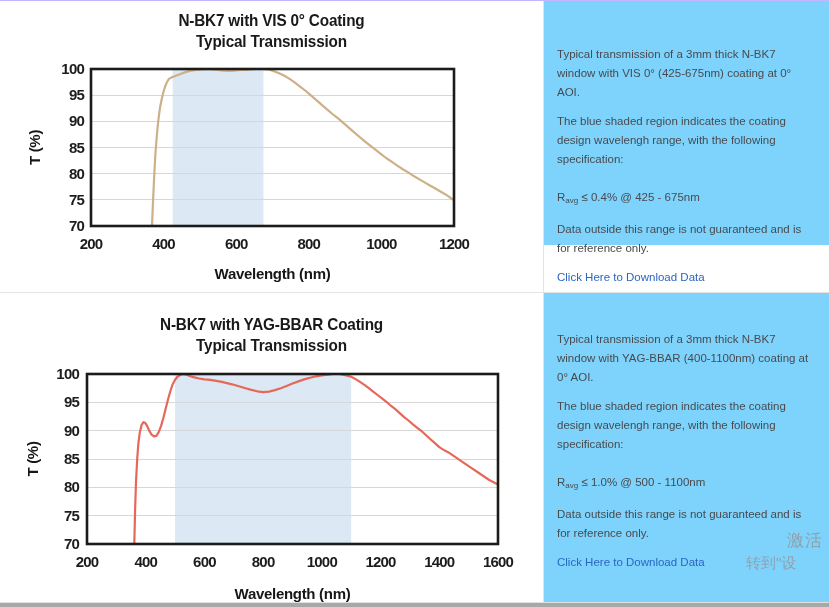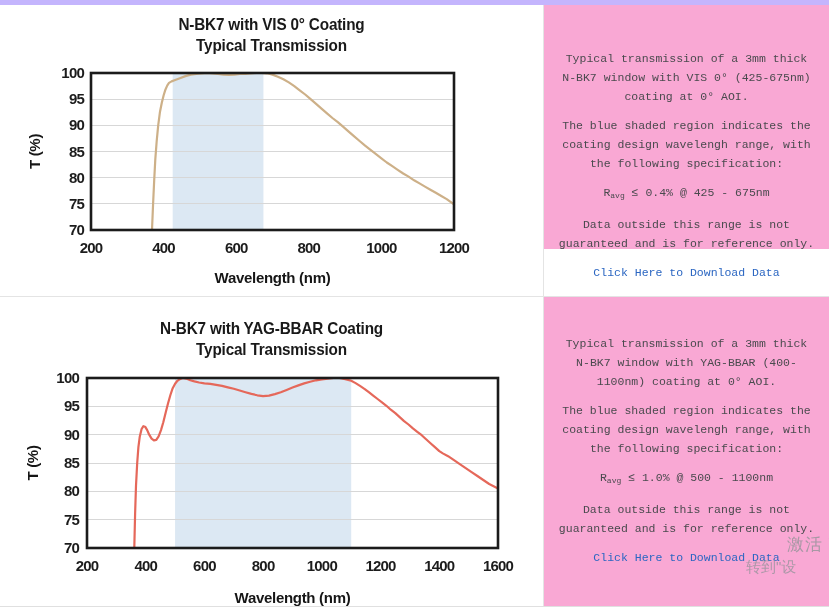--- a/index.html
+++ b/index.html
@@ -1,46 +1,46 @@
 <!DOCTYPE html>
 <html><head>
 <meta charset="utf-8">
 <style>
   html,body{margin:0;padding:0;background:#fff;}
   .page{
     position:relative;width:829px;height:607px;background:#fff;
     font-family:"Liberation Sans",sans-serif;overflow:hidden;
-    border-top:5px solid #c4b5fd;box-sizing:border-box;
+    border-top:1px solid #c4b5fd;box-sizing:border-box;
   }
   
   .chart-cell{position:absolute;left:0;width:543px;background:#fff;}
   .cell-top{top:0;height:291px;}
   .cell-bottom{top:300px;height:309px;}
   .chart-title{
     position:absolute;left:0;width:543px;text-align:center;
     font-weight:bold;color:#191919;font-size:17px;line-height:21px;
     letter-spacing:-0.2px;transform:scaleX(0.9);transform-origin:50% 0;
   }
   .cell-top .chart-title{top:9px;}
   .cell-bottom .chart-title{top:13px;}
   .chart-svg{position:absolute;left:0;top:0;}
   .tick{font-family:"Liberation Sans",sans-serif;font-size:15px;font-weight:bold;
         fill:#1c1c1c;letter-spacing:-0.8px;}
   .axislabel{font-family:"Liberation Sans",sans-serif;font-size:15px;font-weight:bold;
         fill:#161616;letter-spacing:-0.3px;}
   
   .side-panel{
-    position:absolute;left:544px;width:285px;background:#f9a8d4;
-    text-align:center;color:#4a4a4e;font-size:11.5px;line-height:19px;
-    padding:0 13px;box-sizing:border-box;font-family:Liberation Mono, monospace;
+    position:absolute;left:544px;width:285px;background:#7dd3fc;
+    color:#4a4a4e;font-size:11.5px;line-height:19px;
+    padding:0 13px;box-sizing:border-box;
   }
   .panel-top{top:0;height:244px;padding-top:44px;}
   .panel-bottom{top:292px;height:309px;padding-top:37px;}
   .side-panel p{margin:0 0 10px 0;}
-  .specs{margin:10px 0 10px 0;}
+  .specs{margin:19px 0 10px 0;}
   .spec-line{line-height:19px;}
   .spec-line sub{font-size:8px;vertical-align:-2px;letter-spacing:0;}
   .dl-link{color:#2b66c2;cursor:pointer;display:inline-block;margin-top:0;text-decoration:none;}
   
   .v-divider{position:absolute;left:543px;top:0;width:1px;height:601px;background:#e4e4e4;}
   .h-divider{position:absolute;left:0;top:291px;width:829px;height:1px;background:#e4e4e4;}
   .bottom-line{position:absolute;left:0;top:601px;width:829px;height:1px;background:#e0e0e0;}
   .bottom-band{position:absolute;left:0;top:602px;width:829px;height:5px;background:#a8a8a8;}
   .watermark-l1{position:absolute;left:787px;top:530px;font-size:17px;line-height:20px;
     color:rgba(147,147,153,0.8);white-space:nowrap;letter-spacing:1px;}

